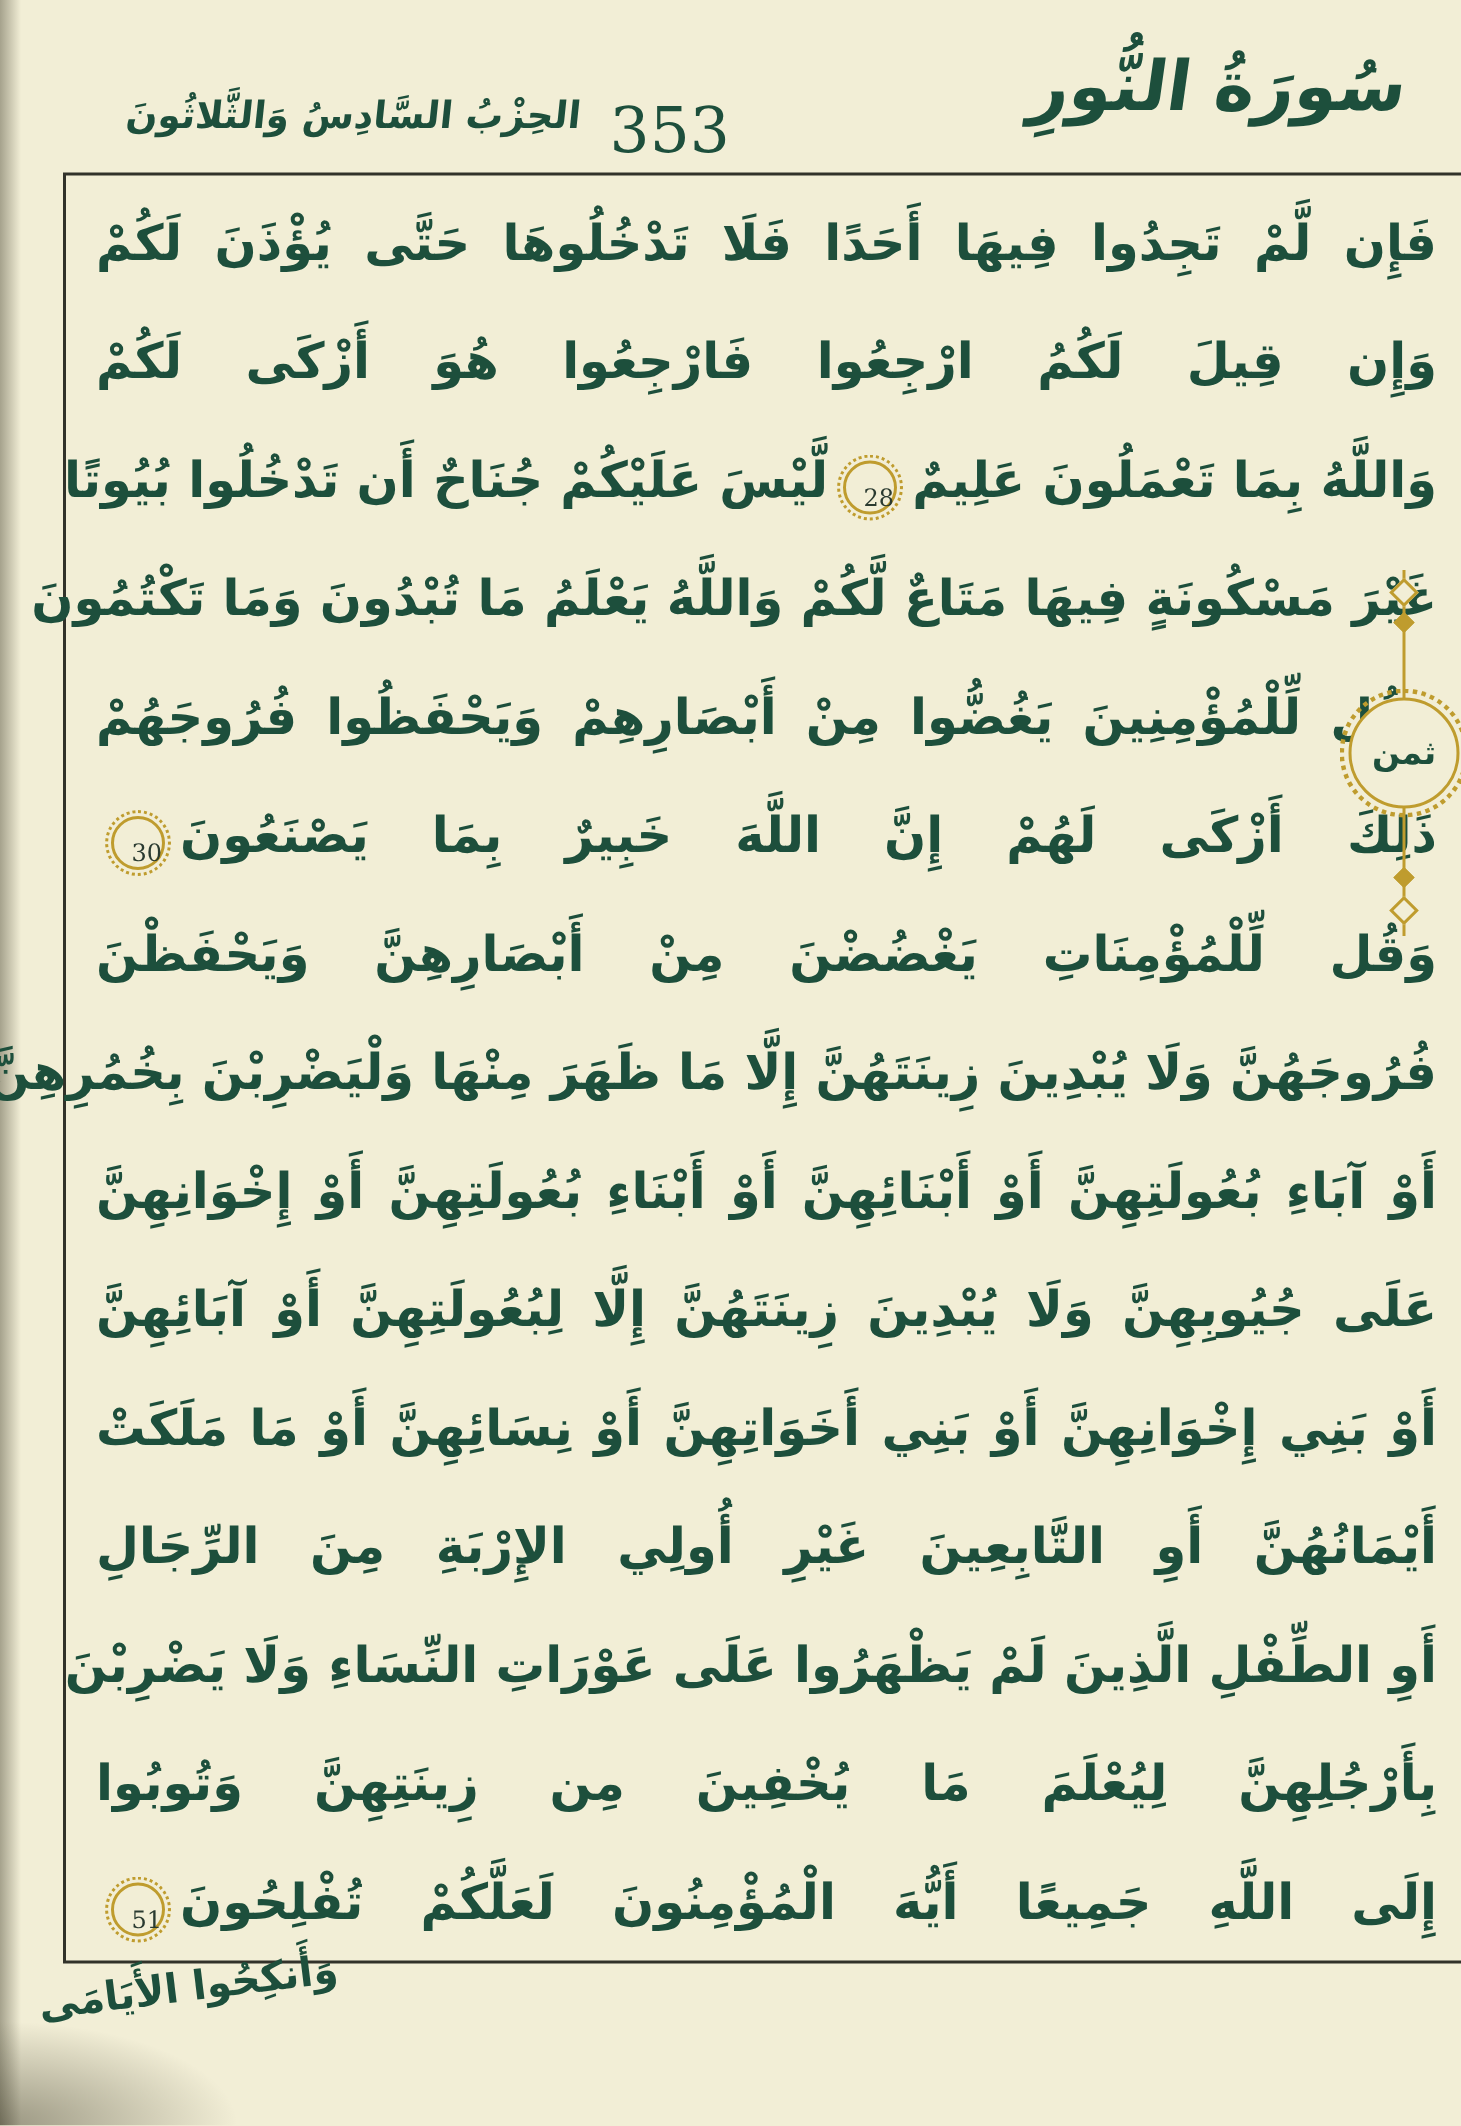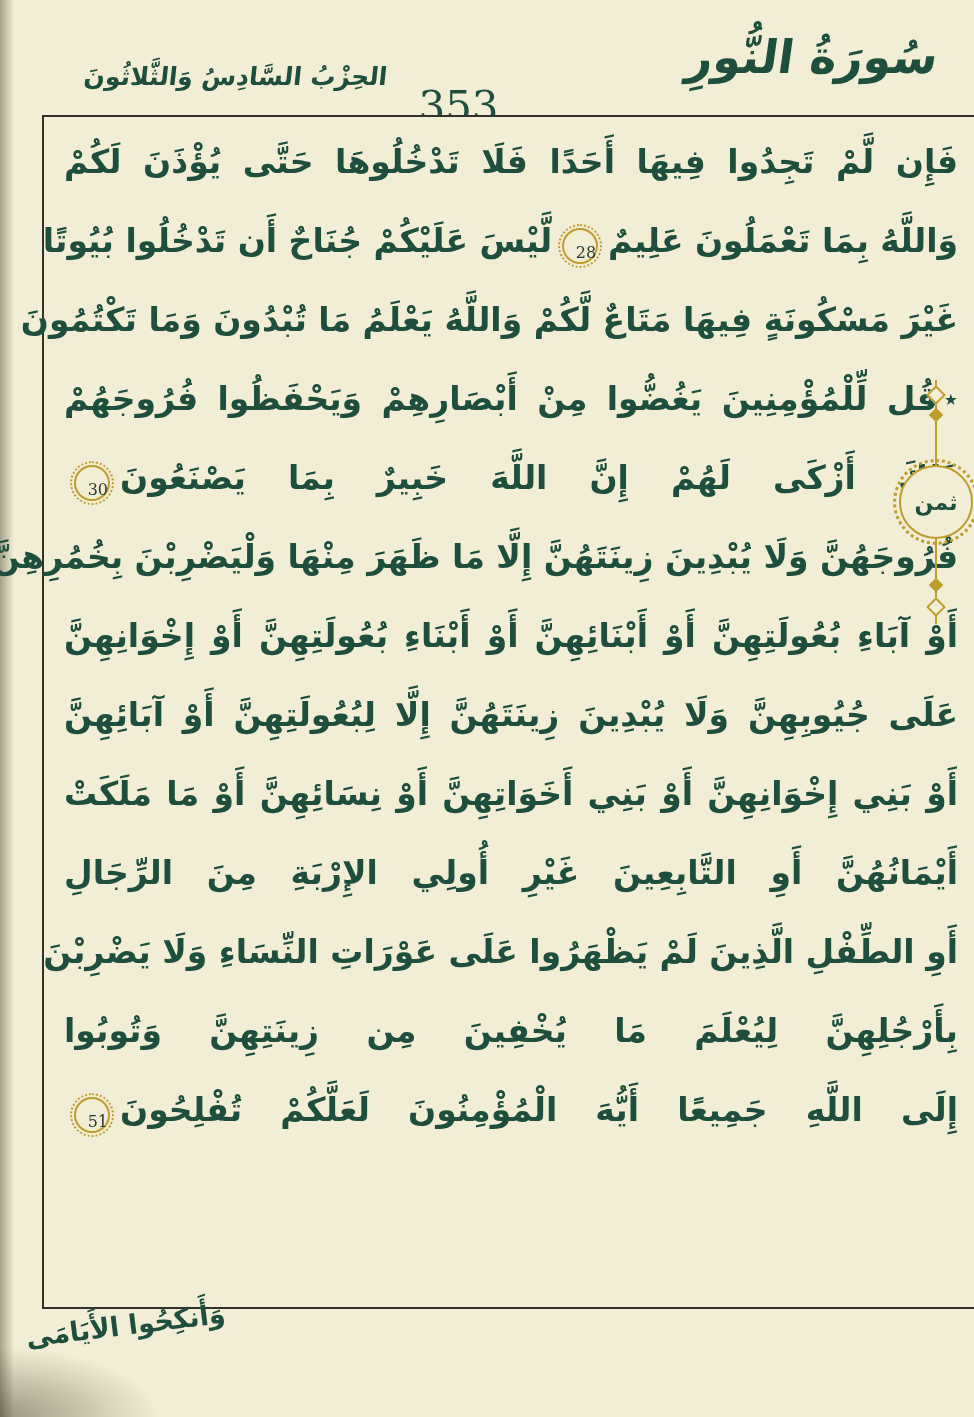--- a/index.html
+++ b/index.html
@@ -26,23 +26,23 @@
     pointer-events:none;
   }
   
   .surah-title{
     position:absolute;top:30px;right:36px;
     font-size:46px;font-weight:bold;color:var(--ink);
     transform:skewX(-8deg);
     white-space:nowrap;
   }
   .page-number{
-    position:absolute;top:62px;left:42px;width:833px;
+    position:absolute;top:62px;left:30px;width:833px;
     text-align:center;font-family:"DejaVu Serif",serif;
-    font-size:42px;color:var(--ink);margin-top:20px;
+    font-size:42px;color:var(--ink);
   }
   .hizb-label{
     position:absolute;top:62px;left:84px;
     font-size:25px;font-weight:bold;color:var(--ink);
     transform:skewX(-6deg);
     white-space:nowrap;
   }
   
   .frame{
     position:absolute;left:42px;top:115px;width:938px;height:1194px;
@@ -113,24 +113,26 @@
 <div class="edge-left"></div>
 <div class="corner-shadow"></div>
 
 <div class="surah-title">سُورَةُ النُّورِ</div>
 <div class="page-number">353</div>
 <div class="hizb-label">الحِزْبُ السَّادِسُ وَالثَّلاثُونَ</div>
 
 <div class="frame">
   <div id="text-block">
       <div class="line"><span class="txt">فَإِن لَّمْ تَجِدُوا فِيهَا أَحَدًا فَلَا تَدْخُلُوهَا حَتَّى يُؤْذَنَ لَكُمْ</span></div>
+      <div class="line"><span class="txt">وَإِن قِيلَ لَكُمُ ارْجِعُوا فَارْجِعُوا هُوَ أَزْكَى لَكُمْ</span></div>
       <div class="line"><span class="txt">وَاللَّهُ بِمَا تَعْمَلُونَ عَلِيمٌ</span><span class="verse"><span class="vnum">28</span></span><span class="txt">لَّيْسَ عَلَيْكُمْ جُنَاحٌ أَن تَدْخُلُوا بُيُوتًا</span></div>
       <div class="line"><span class="txt">غَيْرَ مَسْكُونَةٍ فِيهَا مَتَاعٌ لَّكُمْ وَاللَّهُ يَعْلَمُ مَا تُبْدُونَ وَمَا تَكْتُمُونَ</span></div>
       <div class="line"><span class="star">٭</span><span class="txt">قُل لِّلْمُؤْمِنِينَ يَغُضُّوا مِنْ أَبْصَارِهِمْ وَيَحْفَظُوا فُرُوجَهُمْ</span></div>
       <div class="line"><span class="txt">ذَلِكَ أَزْكَى لَهُمْ إِنَّ اللَّهَ خَبِيرٌ بِمَا يَصْنَعُونَ</span><span class="verse"><span class="vnum">30</span></span></div>
+      <div class="line"><span class="txt">وَقُل لِّلْمُؤْمِنَاتِ يَغْضُضْنَ مِنْ أَبْصَارِهِنَّ وَيَحْفَظْنَ</span></div>
       <div class="line"><span class="txt">فُرُوجَهُنَّ وَلَا يُبْدِينَ زِينَتَهُنَّ إِلَّا مَا ظَهَرَ مِنْهَا وَلْيَضْرِبْنَ بِخُمُرِهِنَّ</span></div>
       <div class="line"><span class="txt">أَوْ آبَاءِ بُعُولَتِهِنَّ أَوْ أَبْنَائِهِنَّ أَوْ أَبْنَاءِ بُعُولَتِهِنَّ أَوْ إِخْوَانِهِنَّ</span></div>
       <div class="line"><span class="txt">عَلَى جُيُوبِهِنَّ وَلَا يُبْدِينَ زِينَتَهُنَّ إِلَّا لِبُعُولَتِهِنَّ أَوْ آبَائِهِنَّ</span></div>
       <div class="line"><span class="txt">أَوْ بَنِي إِخْوَانِهِنَّ أَوْ بَنِي أَخَوَاتِهِنَّ أَوْ نِسَائِهِنَّ أَوْ مَا مَلَكَتْ</span></div>
       <div class="line"><span class="txt">أَيْمَانُهُنَّ أَوِ التَّابِعِينَ غَيْرِ أُولِي الإِرْبَةِ مِنَ الرِّجَالِ</span></div>
       <div class="line"><span class="txt">أَوِ الطِّفْلِ الَّذِينَ لَمْ يَظْهَرُوا عَلَى عَوْرَاتِ النِّسَاءِ وَلَا يَضْرِبْنَ</span></div>
       <div class="line"><span class="txt">بِأَرْجُلِهِنَّ لِيُعْلَمَ مَا يُخْفِينَ مِن زِينَتِهِنَّ وَتُوبُوا</span></div>
       <div class="line"><span class="txt">إِلَى اللَّهِ جَمِيعًا أَيُّهَ الْمُؤْمِنُونَ لَعَلَّكُمْ تُفْلِحُونَ</span><span class="verse"><span class="vnum">51</span></span></div>
     </div>
 </div>

